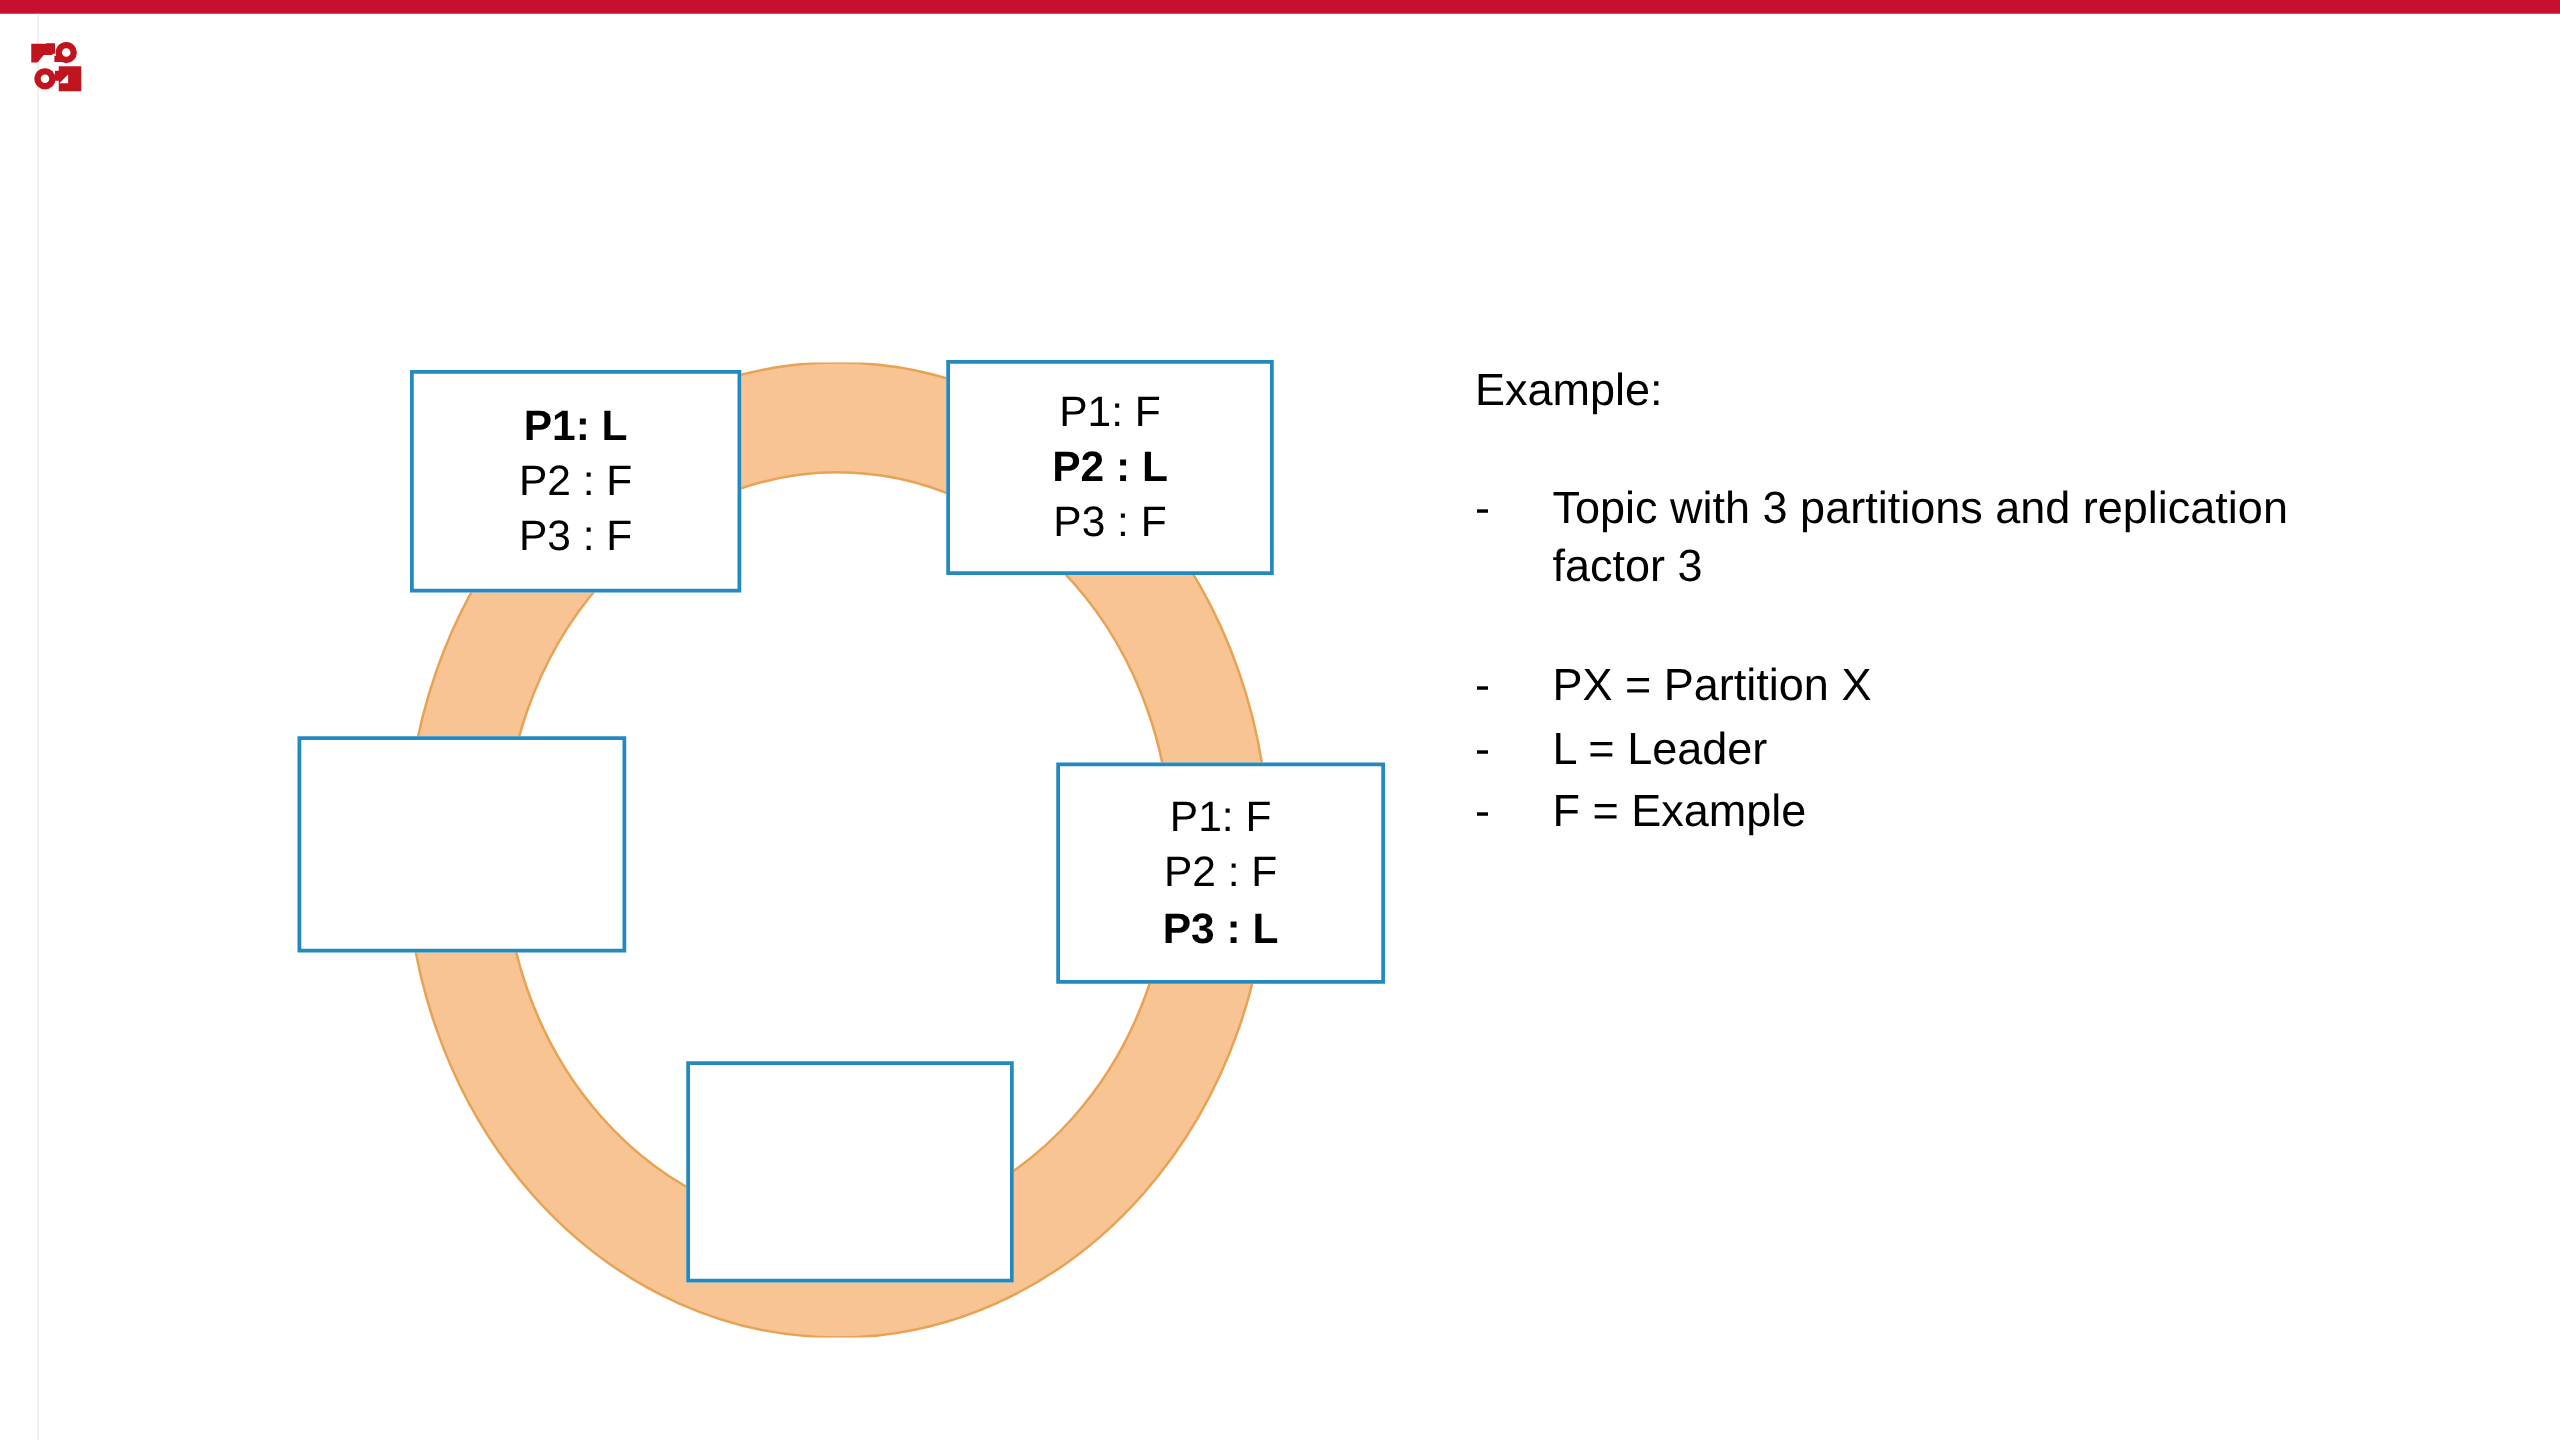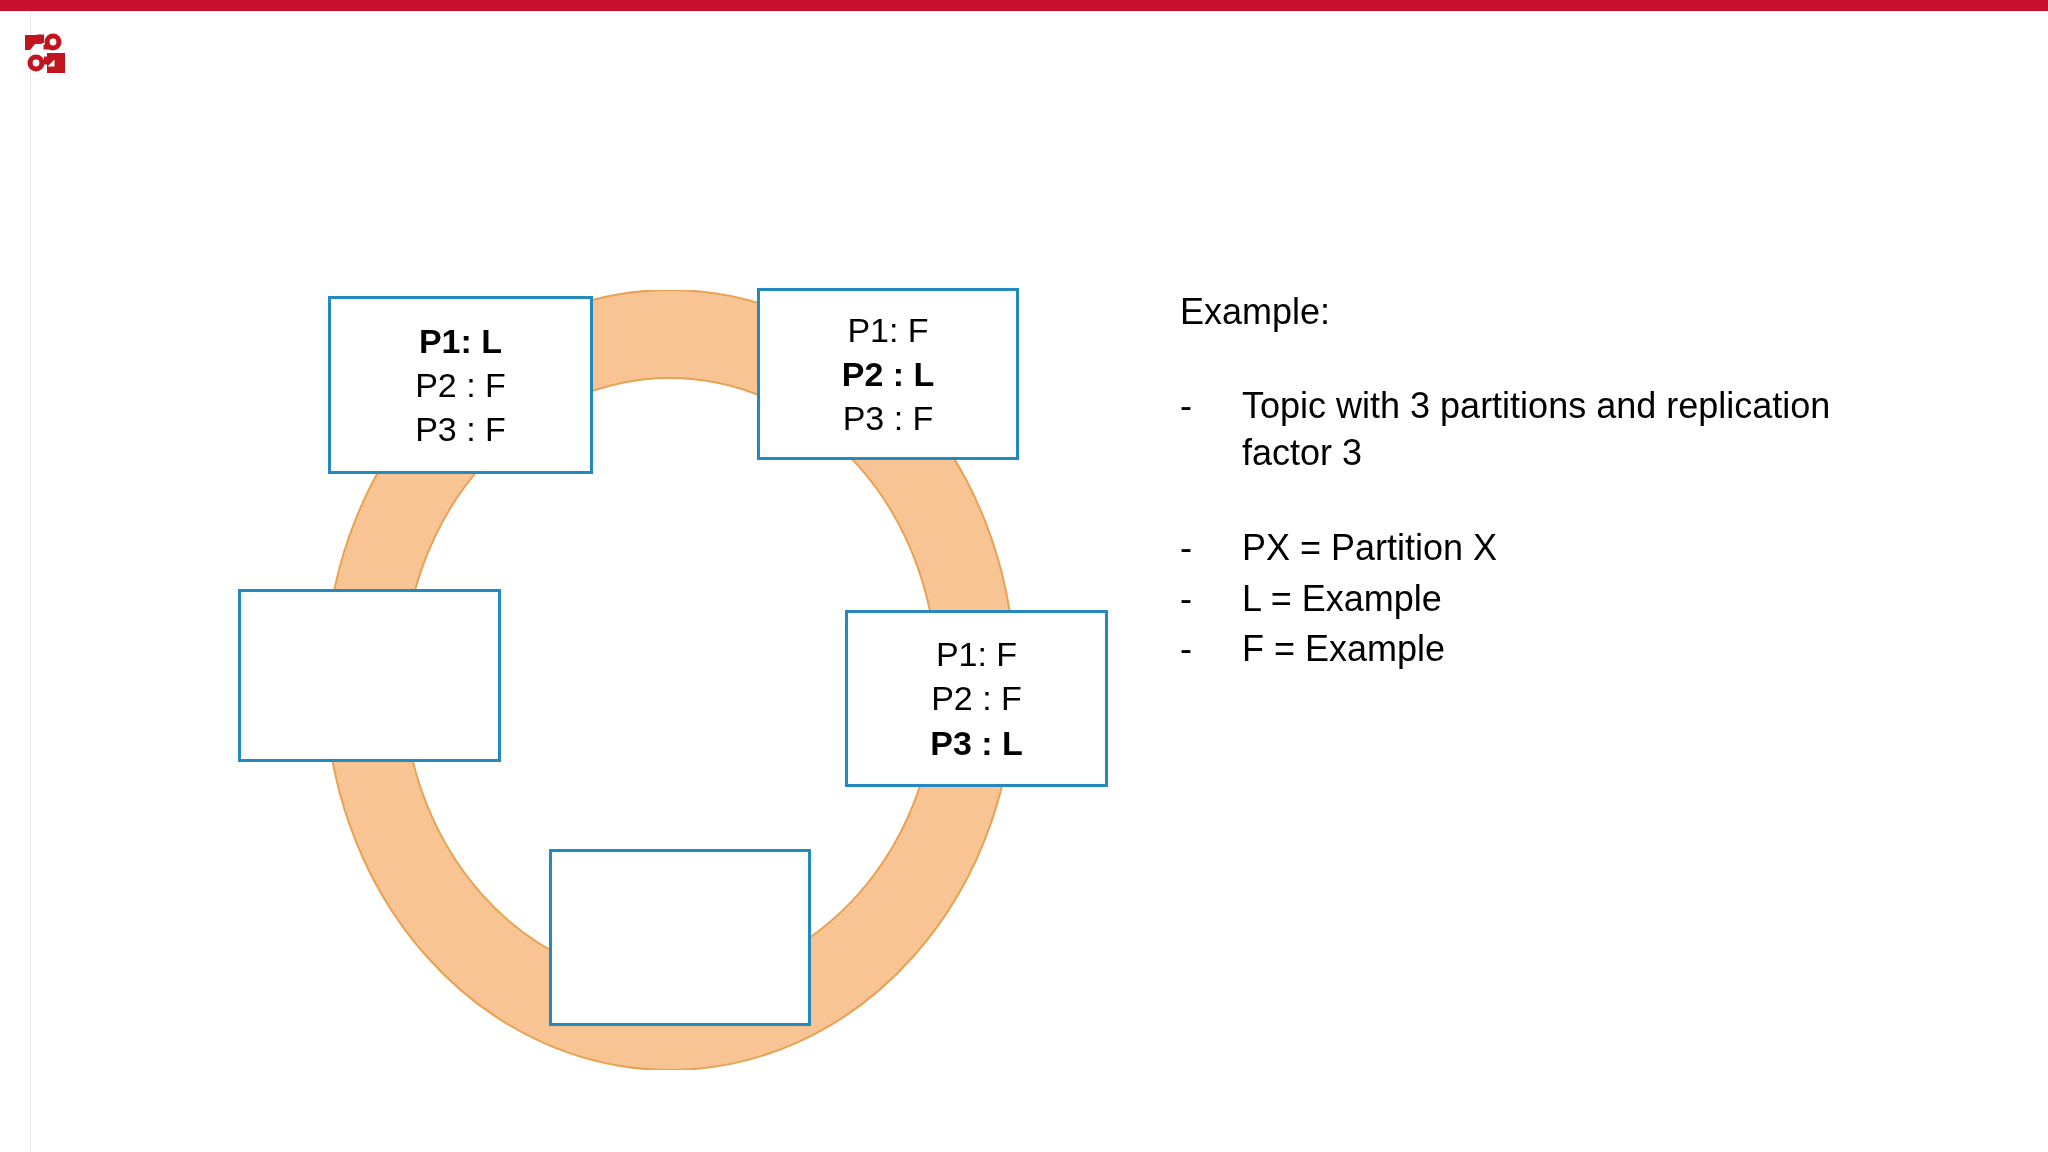--- a/index.html
+++ b/index.html
@@ -205,21 +205,21 @@
     </div>
     <div class="bullet-gap"></div>
 
     <div class="bullet-row">
       <span class="bullet-mark">-</span>
       <span class="bullet-text">PX = Partition X</span>
     </div>
 
     <div class="bullet-row">
       <span class="bullet-mark">-</span>
-      <span class="bullet-text">L = Example</span>
+      <span class="bullet-text">L = Leader</span>
     </div>
 
     <div class="bullet-row">
       <span class="bullet-mark">-</span>
       <span class="bullet-text">F = Example</span>
     </div>
   </div>
 
 </div>
 

